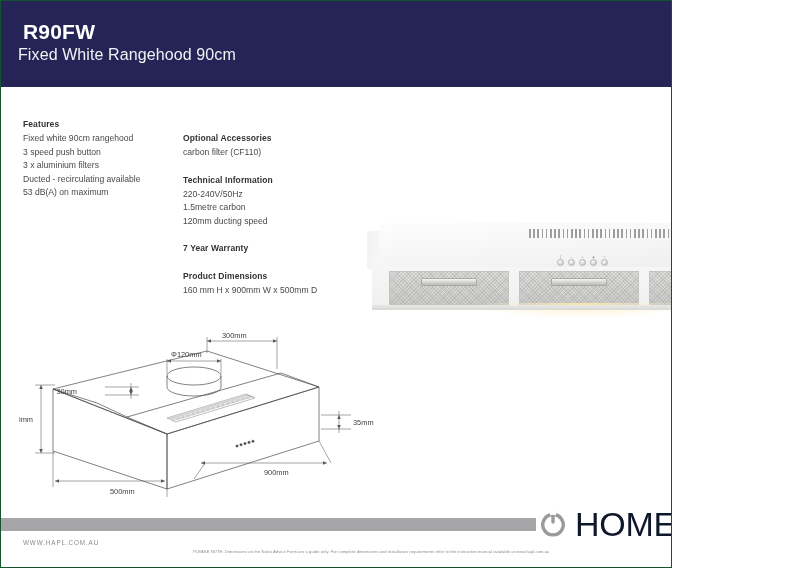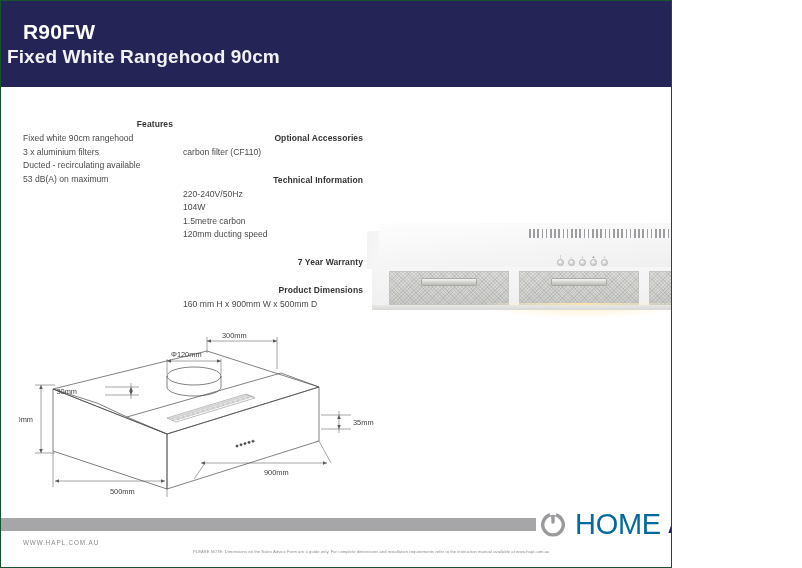--- a/index.html
+++ b/index.html
@@ -22,33 +22,33 @@
     position: absolute; left: 0; top: 0;
     width: 802px; height: 86px;
     background: #242456;
   }
   #header-model {
     position: absolute; left: 22px; top: 19px;
     font-size: 21px; font-weight: bold; color: #ffffff;
     letter-spacing: 0.2px;
   }
   #header-title {
-    position: absolute; left: 6px; top: 45px;
-    font-size: 19px; font-weight: bold; color: #f2f2f5;
+    position: absolute; left: 17px; top: 45px;
+    font-size: 16px; font-weight: normal; color: #f2f2f5;
     letter-spacing: 0.1px;
   }
 
   
   .spec-col { position: absolute; color: #3b3b3b; }
   #col-features { left: 22px; top: 118px; width: 150px; }
   #col-tech     { left: 182px; top: 132px; width: 180px; }
 
   .spec-head {
     font-size: 8.5px; font-weight: bold; color: #333333;
-    margin-bottom: 3px; letter-spacing: 0.1px; text-align: right;
+    margin-bottom: 3px; letter-spacing: 0.1px;
   }
   .spec-line {
     font-size: 8.6px; color: #4a4a4a; line-height: 13.6px;
     white-space: nowrap;
   }
   .spec-gap { height: 15px; }
 
   
   #photo {
     position: absolute; left: 366px; top: 222px;
@@ -157,55 +157,55 @@
     position: absolute; left: 192px; top: 548px;
     font-size: 4.15px; color: #8d8d8d; letter-spacing: 0.06px;
     white-space: nowrap;
   }
   #logo {
     position: absolute; left: 537px; top: 505px;
     height: 36px; display: flex; align-items: center;
   }
   #logo-icon { width: 30px; height: 30px; margin-right: 7px; }
   #logo-home {
-    font-size: 29px; font-weight: normal; color: #0369a1;
+    font-size: 34px; font-weight: normal; color: #0f172a;
     letter-spacing: -0.3px;
   }
   #logo-appliances {
     font-size: 25px; font-weight: bold; color: #1d1d6b;
     letter-spacing: -0.3px; margin-left: 7px;
   }
 </style>
 </head>
 <body>
 
 <div id="page">
 
   <div id="header">
     <div id="header-model">R90FW</div>
     <div id="header-title">Fixed White Rangehood 90cm</div>
   </div>
 
   <div class="spec-col" id="col-features">
     <div class="spec-head">Features</div>
     <div class="spec-line">Fixed white 90cm rangehood</div>
+    <div class="spec-line">3 speed push button</div>
     <div class="spec-line">3 x aluminium filters</div>
     <div class="spec-line">Ducted - recirculating available</div>
     <div class="spec-line">53 dB(A) on maximum</div>
   </div>
 
   <div class="spec-col" id="col-tech">
     <div class="spec-head">Optional Accessories</div>
     <div class="spec-line">carbon filter (CF110)</div>
 
     <div class="spec-gap"></div>
 
     <div class="spec-head">Technical Information</div>
     <div class="spec-line">220-240V/50Hz</div>
-    <div class="spec-line">104W</div>
     <div class="spec-line">1.5metre carbon</div>
     <div class="spec-line">120mm ducting speed</div>
 
     <div class="spec-gap"></div>
 
     <div class="spec-head">7 Year Warranty</div>
 
     <div class="spec-gap"></div>
 
     <div class="spec-head">Product Dimensions</div>

